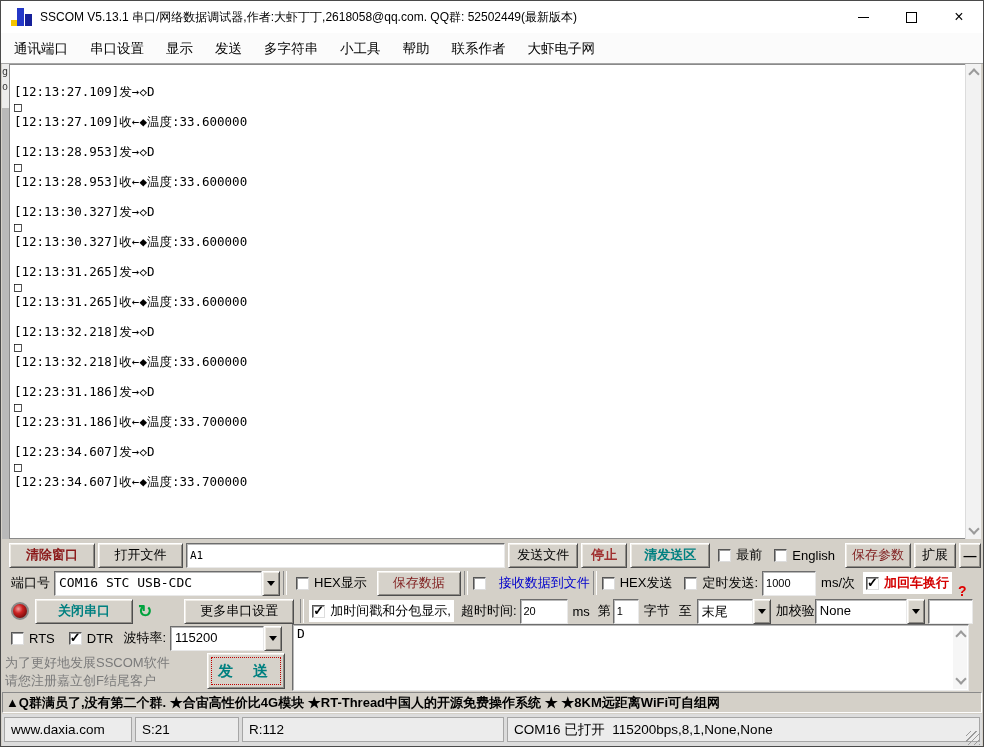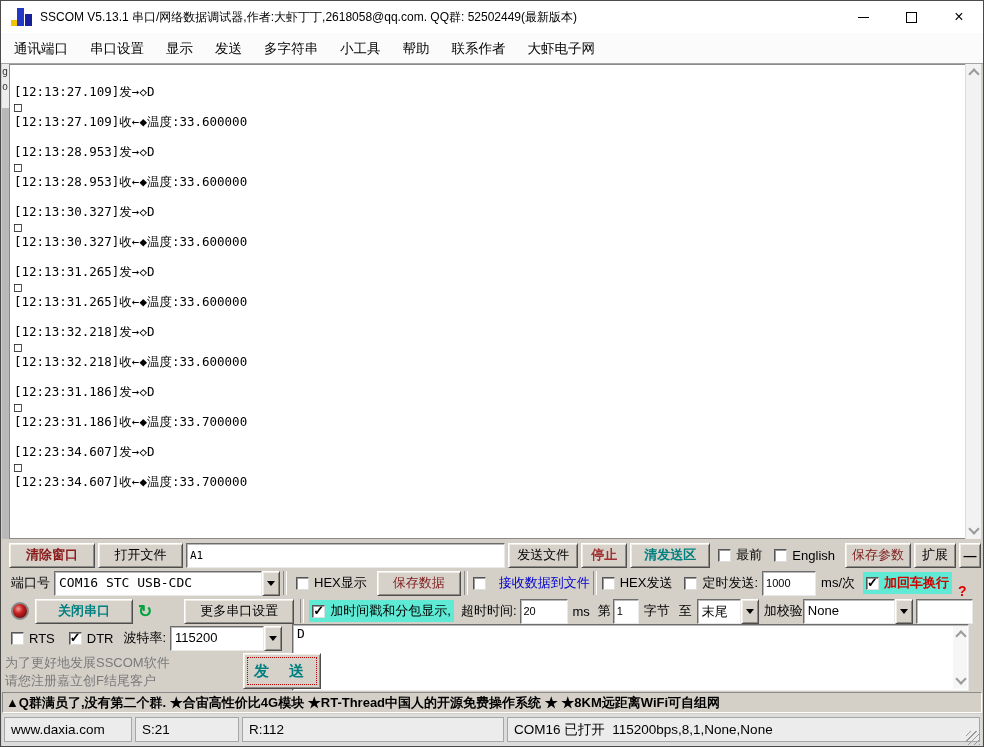--- a/index.html
+++ b/index.html
@@ -41,33 +41,33 @@
   .btn{background:#d6d2ca;border:1px solid;border-color:#ffffff #4e4e4e #4e4e4e #ffffff;box-shadow:inset 1px 1px 0 #efece6,inset -1px -1px 0 #8f8c86;display:flex;align-items:center;justify-content:center;font-size:13px;color:#000;height:25px;box-sizing:border-box;white-space:nowrap;flex:none;}
   .sunken{background:#fff;border:1px solid;border-color:#6d6d6d #e9e9e9 #e9e9e9 #6d6d6d;box-shadow:inset 1px 1px 0 #b9b9b9;box-sizing:border-box;}
   input.sunken{font-family:"DejaVu Sans Mono",monospace;font-size:11px;padding:0 3px;outline:none;height:25px;}
   .combo{display:flex;height:25px;box-sizing:border-box;flex:none;}
   .combo .txt{flex:1;background:#fff;border:1px solid;border-color:#6d6d6d #e9e9e9 #e9e9e9 #6d6d6d;box-shadow:inset 1px 1px 0 #b9b9b9;padding:3px 0 0 4px;font-size:13px;white-space:nowrap;overflow:hidden;box-sizing:border-box;}
   .combo .drop{width:18px;background:#d6d2ca;border:1px solid;border-color:#ffffff #4e4e4e #4e4e4e #ffffff;box-shadow:inset 1px 1px 0 #efece6,inset -1px -1px 0 #8f8c86;display:flex;align-items:center;justify-content:center;box-sizing:border-box;flex:none;}
   .tri{width:0;height:0;border:4px solid transparent;border-top:5px solid #000;margin-top:4px;}
   .cb{display:inline-flex;align-items:center;font-size:13px;white-space:nowrap;flex:none;}
   .cb .box{width:13px;height:13px;background:#fff;border:1px solid;border-color:#555 #ddd #ddd #555;box-shadow:inset 1px 1px 0 #9a9a9a;margin-right:5px;position:relative;flex:none;box-sizing:border-box;}
   .cb.checked .box::after{content:"✓";position:absolute;left:0px;top:-3px;font-size:13px;font-weight:bold;color:#000;}
-  .hl{background:#5eead4;padding:2px 3px;}
+  .hl{background:#ffffff;padding:2px 3px;}
   .vsep{width:2px;height:24px;border-left:1px solid #8a8a8a;border-right:1px solid #fdfdfd;margin:0 3px;flex:none;}
   .lbl{white-space:nowrap;flex:none;}
   .row{position:absolute;left:2px;right:2px;height:26px;display:flex;align-items:center;}
 
   
   #row1{top:541px;}
   #row2{top:569px;}
   #row3{top:597px;}
   #row4{top:624px;width:288px;}
   .t-darkred{color:#8b1a1a;font-weight:bold;}
   .t-red{color:#d40000;font-weight:bold;}
-  .t-teal{color:#008080;font-weight:bold;margin-left:36px;}
+  .t-teal{color:#008080;font-weight:bold;}
   .t-green{color:#7f1d1d;font-family:Liberation Serif, serif;}
   .t-blue{color:#0000cc;}
   .t-gray{color:#7a7a7a;}
   .led{width:14px;height:14px;border-radius:50%;background:radial-gradient(circle at 38% 35%,#f0a0a0 0%,#cc2222 35%,#7a0d0d 75%,#5a0a0a 100%);border:2px solid #8a8a8a;flex:none;}
   .refresh{color:#00a33e;font-size:17px;font-weight:bold;flex:none;line-height:17px;}
   .qmark{position:absolute;left:957px;top:582px;color:#e00000;font-weight:bold;font-size:14px;}
 
   
   .sendwrap{position:absolute;left:291px;top:623px;width:677px;height:67px;background:#fff;border:1px solid;border-color:#6d6d6d #e9e9e9 #e9e9e9 #6d6d6d;box-shadow:inset 1px 1px 0 #b9b9b9;box-sizing:border-box;}
   .sendwrap textarea{position:absolute;left:2px;top:1px;right:16px;bottom:1px;border:none;outline:none;resize:none;font-family:"DejaVu Sans Mono",monospace;font-size:13px;padding:0 2px;background:transparent;width:calc(100% - 20px);height:calc(100% - 4px);}
@@ -229,21 +229,21 @@
         <span class="box"></span>
         <span class="lbl">加时间戳和分包显示,</span>
       </span>
     <span class="lbl" style="margin-left:7px;">超时时间:</span>
     <input class="sunken" style="width: 48px; margin-left: 3px; font-family: &quot;Liberation Sans&quot;, sans-serif;" value="20">
     <span class="lbl" style="margin-left:5px;">ms</span>
     <span class="lbl" style="margin-left:8px;">第</span>
     <input class="sunken" style="width: 26px; margin-left: 2px; font-family: &quot;Liberation Sans&quot;, sans-serif;" value="1">
     <span class="lbl" style="margin-left:5px;">字节</span>
     <span class="lbl" style="margin-left:9px;">至</span>
-    <div class="combo" style="width:62px;margin-left:5px;">
+    <div class="combo" style="width:74px;margin-left:5px;">
       <span class="txt">末尾</span>
       <span class="drop">
           <span class="tri"></span>
         </span>
     </div>
     <span class="lbl" style="margin-left:5px;">加校验</span>
     <div class="combo" style="width:110px;">
       <span class="txt">None</span>
       <span class="drop">
           <span class="tri"></span>

